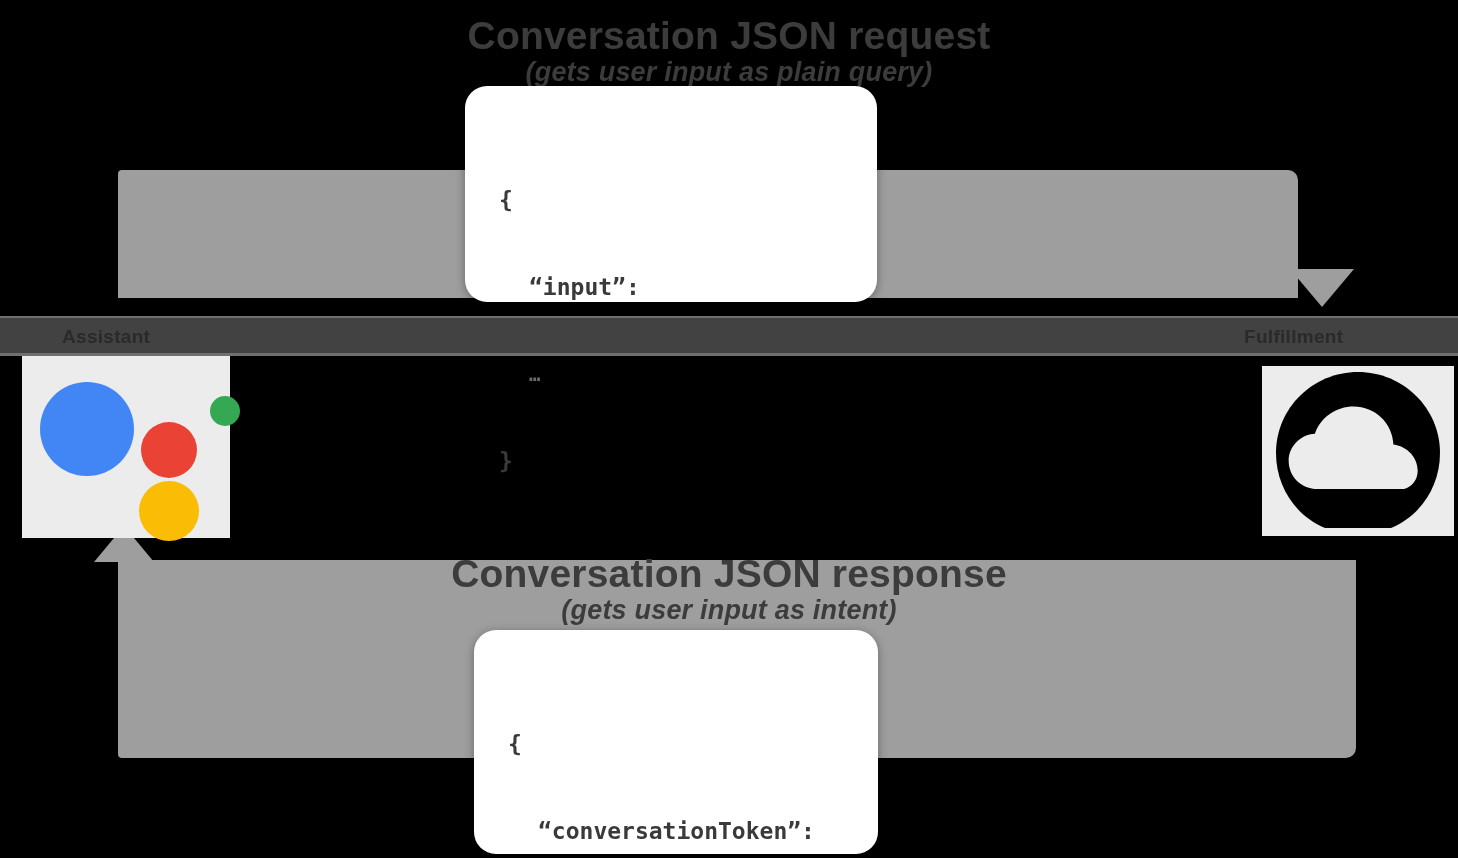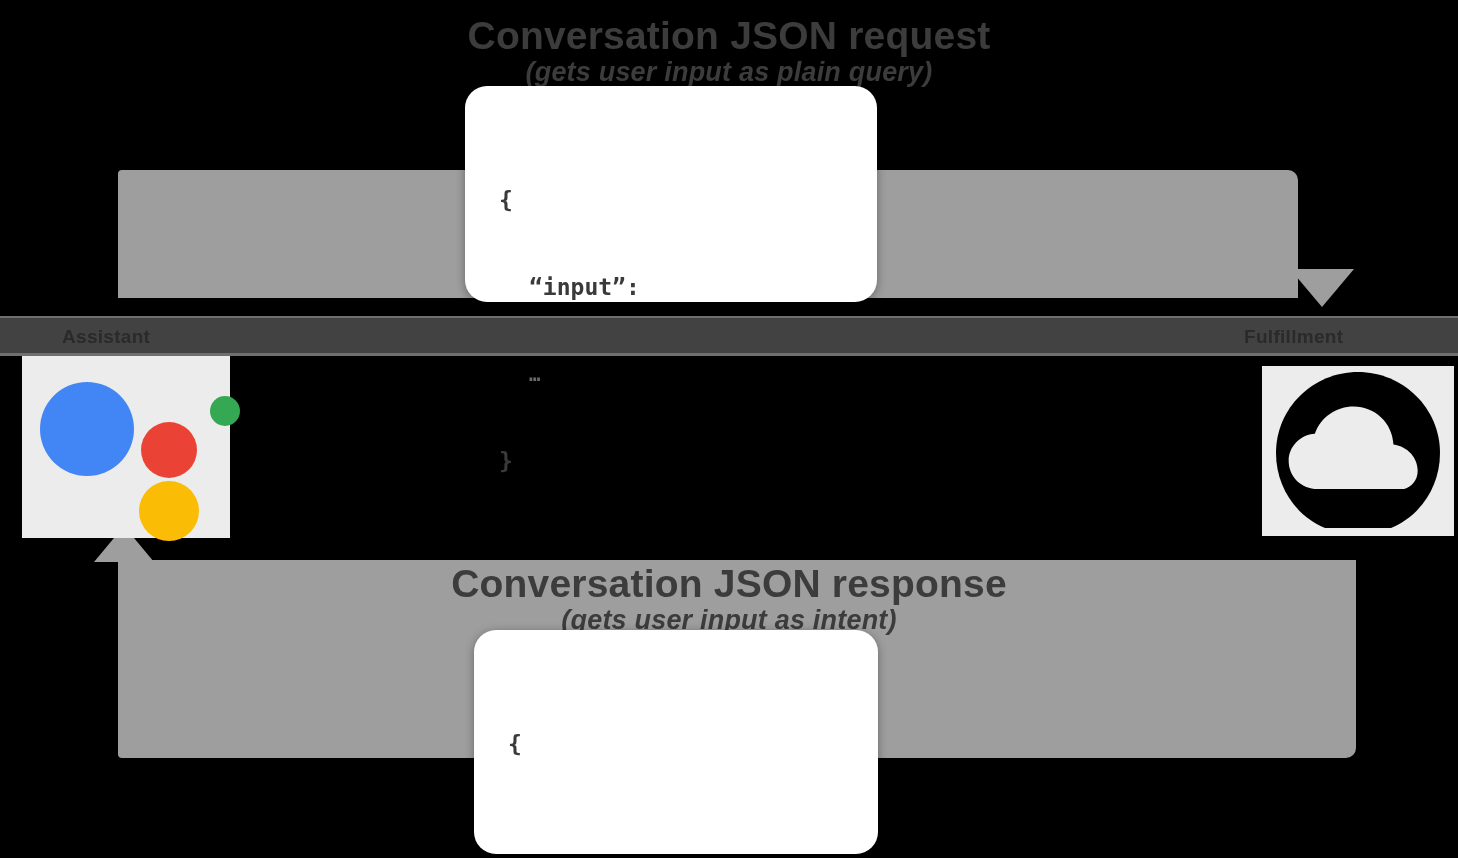--- a/index.html
+++ b/index.html
@@ -150,21 +150,20 @@
   }
   #caption-request {
     left: 0;
     top: 18px;
     width: 1458px;
   }
   #caption-response {
     left: 0;
     top: 556px;
     width: 1458px;
-    margin-top: 10px;
   }
 
   
   .json-card {
     position: absolute;
     background: #ffffff;
     border-radius: 22px;
     box-shadow: 0 2px 10px rgba(0,0,0,0.35);
     font-family: "DejaVu Sans Mono", "Liberation Mono", monospace;
     font-size: 23px;
@@ -236,18 +235,19 @@
 
   <div class="json-card" id="json-request">
     <span class="json-line">{</span>
     <span class="json-line json-indent">“input”:</span>
     <span class="json-line json-ellipsis">…</span>
     <span class="json-line">}</span>
   </div>
 
   <div class="json-card" id="json-response">
     <span class="json-line">{</span>
+    <span class="json-line json-indent">“conversationToken”:</span>
     
     
     
   </div>
 
 </div>
 
 </body></html>

